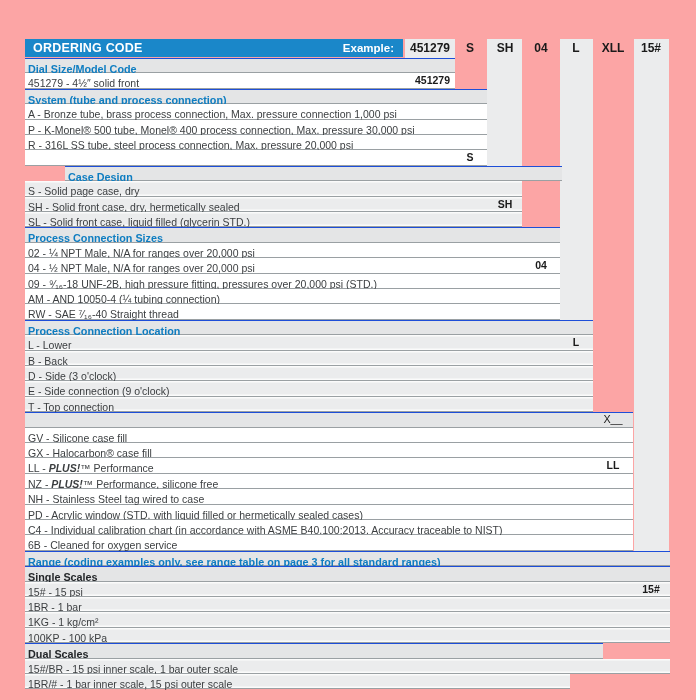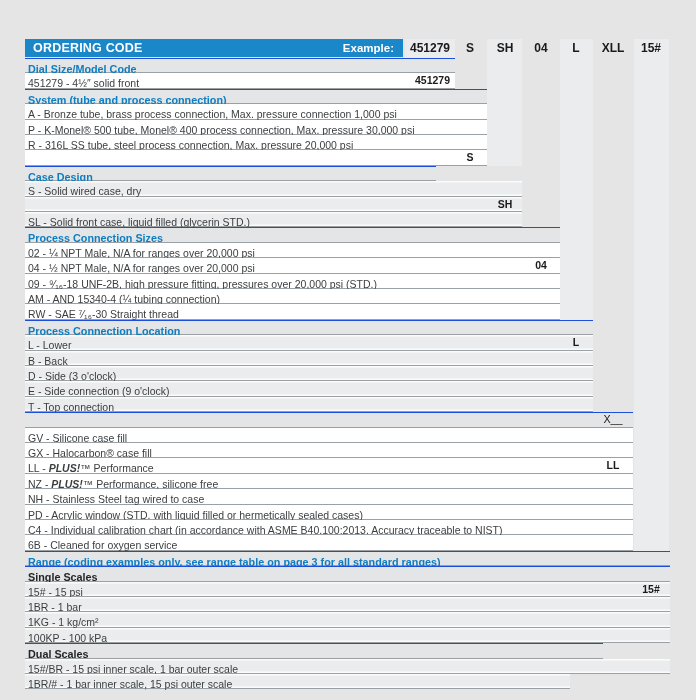--- a/index.html
+++ b/index.html
@@ -1,17 +1,17 @@
 <!DOCTYPE html>
 <html><head>
 <meta charset="utf-8">
 <style>
   html,body{margin:0;padding:0;background:#ffffff;}
   body{font-family:"Liberation Sans",sans-serif;-webkit-font-smoothing:antialiased;}
-  #page{position:relative;width:696px;height:700px;background:#e5e5e5;overflow:hidden;}
+  #page{position:relative;width:696px;height:700px;background:#fca5a5;overflow:hidden;}
   #table{position:absolute;left:25px;top:39px;width:645px;height:655px;}
 
   
   .stripe{position:absolute;top:0;background:#ebeced;z-index:0;}
   #stripe-c0{left:380px;width:50px;height:50px;}
   #stripe-c2{left:462px;width:35px;height:127px;}
   #stripe-c4{left:535px;width:33px;height:281px;}
   #stripe-c6{left:609px;width:35px;height:512px;}
 
   
@@ -66,30 +66,30 @@
     <span class="hcode hc6">15#</span>
 
     <div id="rows">
         <div class="li band" style="top: 19px; width: 430px;"><span class="bt">Dial Size/Model Code</span></div>
         <div class="li row" style="top: 34.4px; width: 430px;"><span class="lbl">451279 - 4½″ solid front</span><span class="val r0">451279</span></div>
         <div class="li band" style="top: 49.8px; width: 462px;"><span class="bt">System (tube and process connection)</span></div>
         <div class="li row" style="top: 65.2px; width: 462px;"><span class="lbl">A - Bronze tube, brass process connection, Max. pressure connection 1,000 psi</span></div>
         <div class="li row" style="top: 80.6px; width: 462px;"><span class="lbl">P - K-Monel® 500 tube, Monel® 400 process connection, Max. pressure 30,000 psi</span></div>
         <div class="li row" style="top: 96px; width: 462px;"><span class="lbl">R - 316L SS tube, steel process connection, Max. pressure 20,000 psi</span></div>
         <div class="li row" style="top: 111.4px; width: 462px;"><span class="val" style="left: 445px;">S</span></div>
-        <div class="li band" style="top: 126.8px; width: 411px;"><span class="bt">Case Design</span></div>
-        <div class="li row shaded" style="top: 142.2px; width: 497px;"><span class="lbl">S - Solid wired case, dry</span></div>
-        <div class="li row shaded" style="top: 157.6px; width: 497px;"><span class="val" style="left: 480px;">SH</span></div>
+        <div class="li band" style="top: 126.8px; width: 497px; margin-left: 40px;"><span class="bt">Case Design</span></div>
+        <div class="li row shaded" style="top: 142.2px; width: 497px;"><span class="lbl">S - Solid page case, dry</span></div>
+        <div class="li row shaded" style="top: 157.6px; width: 497px;"><span class="lbl">SH - Solid front case, dry, hermetically sealed</span><span class="val" style="left: 480px;">SH</span></div>
         <div class="li row shaded" style="top: 173px; width: 497px;"><span class="lbl">SL - Solid front case, liquid filled (glycerin STD.)</span></div>
         <div class="li band" style="top: 188.4px; width: 535px;"><span class="bt">Process Connection Sizes</span></div>
         <div class="li row" style="top: 203.8px; width: 535px;"><span class="lbl">02 - ¼ NPT Male, N/A for ranges over 20,000 psi</span></div>
         <div class="li row" style="top: 219.2px; width: 535px;"><span class="lbl">04 - ½ NPT Male, N/A for ranges over 20,000 psi</span><span class="val" style="left: 516px;">04</span></div>
         <div class="li row" style="top: 234.6px; width: 535px;"><span class="lbl">09 - ⁹⁄₁₆-18 UNF-2B, high pressure fitting, pressures over 20,000 psi (STD.)</span></div>
-        <div class="li row" style="top: 250px; width: 535px;"><span class="lbl">AM - AND 15340-4 (¼ tubing connection)</span></div>
-        <div class="li row" style="top: 265.4px; width: 535px;"><span class="lbl">RW - SAE ⁷⁄₁₆-30 Straight thread</span></div>
+        <div class="li row" style="top: 250px; width: 535px;"><span class="lbl">AM - AND 10050-4 (¼ tubing connection)</span></div>
+        <div class="li row" style="top: 265.4px; width: 535px;"><span class="lbl">RW - SAE ⁷⁄₁₆-40 Straight thread</span></div>
         <div class="li band" style="top: 280.8px; width: 568px;"><span class="bt">Process Connection Location</span></div>
         <div class="li row shaded" style="top: 296.2px; width: 568px;"><span class="lbl">L - Lower</span><span class="val" style="left: 551px;">L</span></div>
         <div class="li row shaded" style="top: 311.6px; width: 568px;"><span class="lbl">B - Back</span></div>
         <div class="li row shaded" style="top: 327px; width: 568px;"><span class="lbl">D - Side (3 o'clock)</span></div>
         <div class="li row shaded" style="top: 342.4px; width: 568px;"><span class="lbl">E - Side connection (9 o'clock)</span></div>
         <div class="li row shaded" style="top: 357.8px; width: 568px;"><span class="lbl">T - Top connection</span></div>
         <div class="li band" style="top: 373.2px; width: 608px;"><span class="val bandval" style="left: 588px;">X__</span></div>
         <div class="li row" style="top: 388.6px; width: 608px;"><span class="lbl">GV - Silicone case fill</span></div>
         <div class="li row" style="top: 404px; width: 608px;"><span class="lbl">GX - Halocarbon® case fill</span></div>
         <div class="li row" style="top: 419.4px; width: 608px;"><span class="lbl">LL - <b><i>PLUS!</i></b>™ Performance</span><span class="val" style="left: 588px;">LL</span></div>

